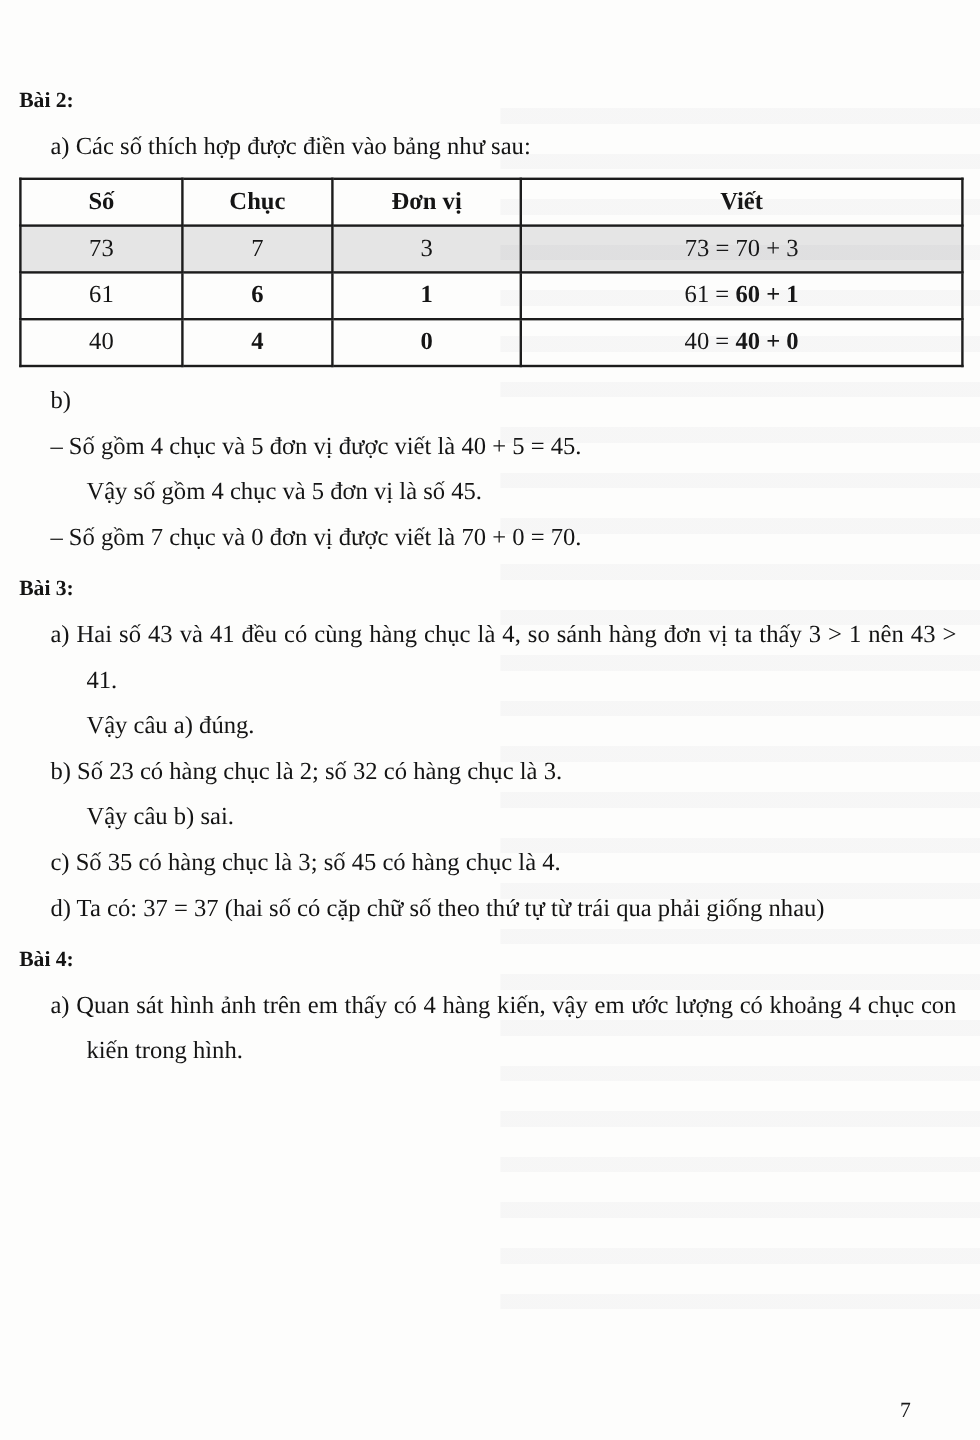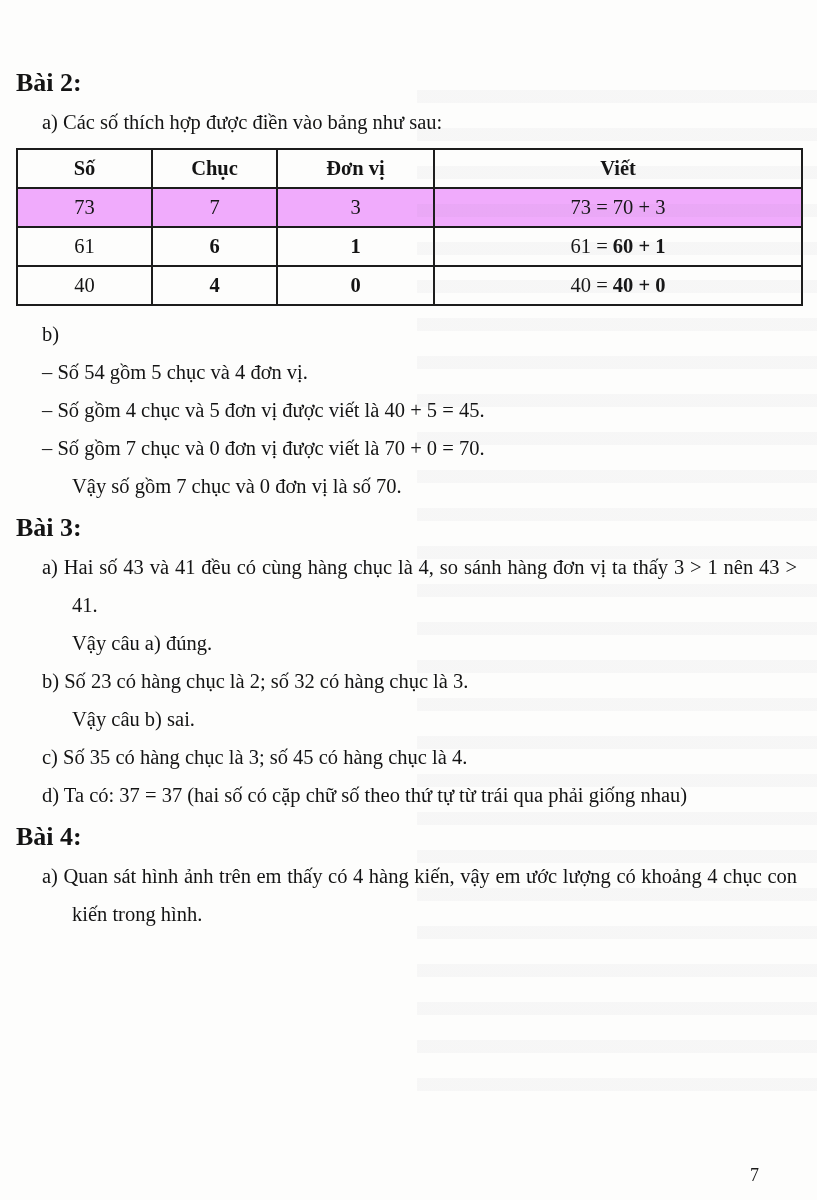--- a/index.html
+++ b/index.html
@@ -21,21 +21,21 @@
     position: absolute; top: 90px; right: 0;
     width: 400px; height: 1010px;
     background: repeating-linear-gradient(
       180deg,
       rgba(100,100,120,0.045) 0 13px,
       rgba(0,0,0,0) 13px 38px
     );
     pointer-events: none;
   }
   .heading {
-    font-size: 26px; font-weight: bold;
+    font-size: 18px; font-weight: bold;
     margin: 8px 0 5px 0; line-height: 30px;
   }
   .line {
     margin: 0; font-size: 20.5px; line-height: 38px;
     white-space: nowrap;
   }
   .lvl1 { padding-left: 26px; }
   .lvl2 { padding-left: 56px; }
   .item {
     margin: 0; font-size: 20.5px; line-height: 38px;
@@ -46,21 +46,21 @@
     border-collapse: collapse; table-layout: fixed;
     width: 785px; margin: 7px 0 9px 0;
   }
   .pv-table th, .pv-table td {
     border: 2px solid #1c1c1c;
     text-align: center; vertical-align: middle;
     font-size: 20.5px; height: 37px; padding: 0;
   }
   .pv-table th { font-weight: bold; margin-top: 44px; }
   .c1 { width: 135px; } .c2 { width: 125px; } .c3 { width: 157px; } .c4 { width: 368px; }
-  .shaded td { background: #f0abfc; }
+  .shaded td { background: #e5e5e5; }
   .bold { font-weight: bold; }
   .page-number {
     position: absolute; right: 58px; bottom: 14px;
     font-size: 18px; color: #1a1a1a;
   }
 </style>
 </head>
 <body>
 
 <div class="page">
@@ -101,24 +101,23 @@
         <tr>
           <td>40</td>
           <td class="bold">4</td>
           <td class="bold">0</td>
           <td><span>40 = </span><span class="bold">40 + 0</span></td>
         </tr>
       </tbody>
     </table>
 
     <p class="line lvl1">b)</p>
-    <p class="line lvl1">– Số 54 gồm 5 chục và 4 đơn vị.</p>
     <p class="line lvl1">– Số gồm 4 chục và 5 đơn vị được viết là 40 + 5 = 45.</p>
+    <p class="line lvl2">Vậy số gồm 4 chục và 5 đơn vị là số 45.</p>
     <p class="line lvl1">– Số gồm 7 chục và 0 đơn vị được viết là 70 + 0 = 70.</p>
-    <p class="line lvl2">Vậy số gồm 7 chục và 0 đơn vị là số 70.</p>
   </section>
 
   <section>
     <h2 class="heading">Bài 3:</h2>
 
     <p class="item">a) Hai số 43 và 41 đều có cùng hàng chục là 4, so sánh hàng đơn vị ta thấy 3 &gt; 1 nên 43 &gt; 41.</p>
     <p class="line lvl2">Vậy câu a) đúng.</p>
 
     <p class="item">b) Số 23 có hàng chục là 2; số 32 có hàng chục là 3.</p>
     <p class="line lvl2">Vậy câu b) sai.</p>

